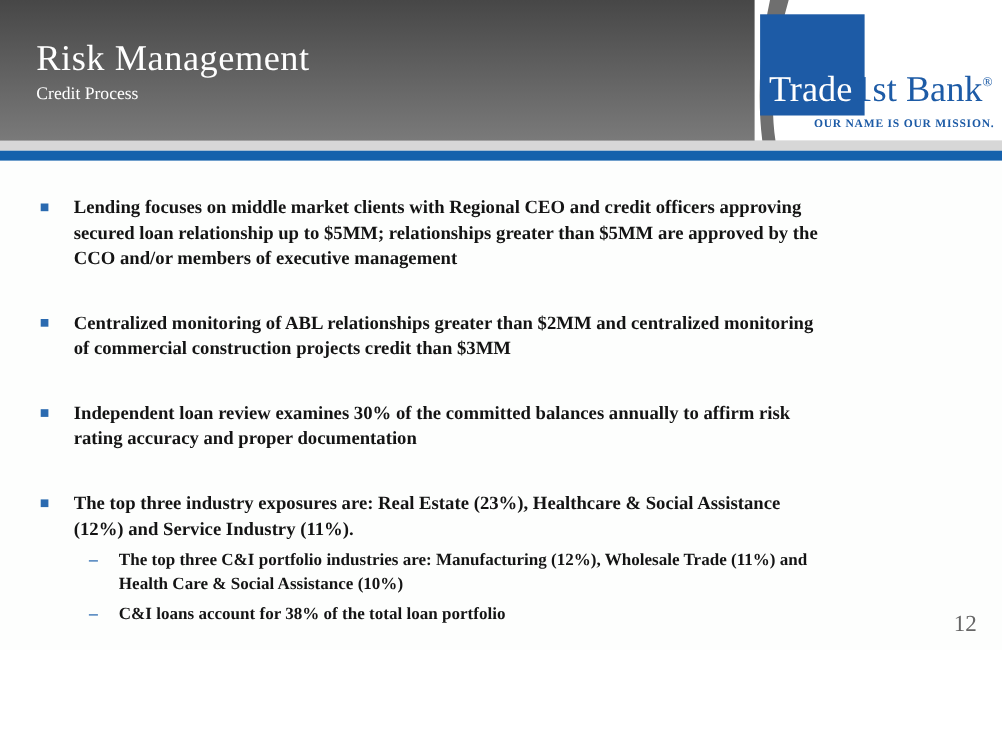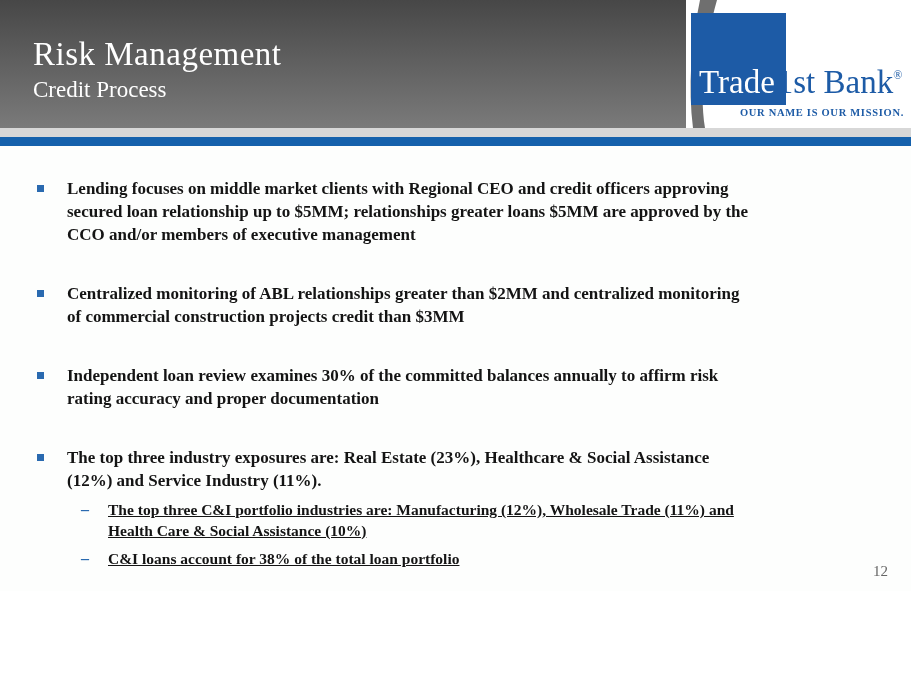--- a/index.html
+++ b/index.html
@@ -11,21 +11,21 @@
   *{box-sizing:border-box; margin:0; padding:0;}
   html,body{width:911px; height:683px; background:#fff;}
   body{font-family:"Liberation Serif", serif;}
   .slide{position:relative; width:911px; height:591px; background:#fdfefd; overflow:hidden;}
 
   
   .header{position:absolute; left:0; top:0; width:911px; height:128px;
           background:linear-gradient(to bottom, var(--header-top) 0%, var(--header-bottom) 100%);}
   .titles{position:absolute; left:33px; top:36px; color:#ffffff;}
   .title{font-size:33px; font-weight:normal; line-height:1.15; letter-spacing:0.5px;}
-  .subtitle{font-size:23px; font-weight:normal; line-height:1.2; margin-top:2px;}
+  .subtitle{font-size:16px; font-weight:normal; line-height:1.2; margin-top:2px;}
 
   
   .logo{position:absolute; right:0; top:0; width:225px; height:128px; background:#ffffff;}
   .logo-swoosh{position:absolute; left:0; top:0;}
   .logo-square{position:absolute; left:5px; top:13px; width:95px; height:92px; background:var(--logo-blue);}
   .logo-row{position:absolute; left:13px; top:66px; font-size:33px; line-height:1; white-space:nowrap;}
   .logo-servis{color:#ffffff;}
   .logo-bank{color:var(--logo-blue); margin-left:2px;}
   .logo-reg{color:var(--logo-blue); font-size:12px; vertical-align:14px;}
   .logo-tagline{position:absolute; right:7px; top:107px; color:var(--logo-blue);
@@ -38,23 +38,23 @@
   
   .content{position:absolute; left:0; top:146px; width:911px; padding:31px 26px 0 37px; color:var(--text);}
   .bullet{display:flex; align-items:flex-start; margin-bottom:36px;}
   .bullet-marker{flex:0 0 auto; width:7px; height:7px; background:var(--bullet-blue); margin-top:8px; margin-right:23px;}
   .bullet-text{font-size:17px; line-height:23px; font-weight:bold; white-space:pre-line;}
   .bullet-group{margin-bottom:20px;}
   .bullet-group .bullet{margin-bottom:6px;}
   .sub-list{margin-left:44px;}
   .sub-bullet{display:flex; align-items:flex-start; margin-top:7px;}
   .sub-marker{flex:0 0 27px; color:var(--bullet-blue); font-weight:bold; font-size:16px; line-height:21px;}
-  .sub-text{font-size:15.5px; line-height:21px; font-weight:bold; white-space:pre-line;text-decoration:underline;}
+  .sub-text{font-size:15.5px; line-height:21px; font-weight:bold; white-space:pre-line;}
 
-  .page-number{position:absolute; right:23px; bottom:11px; font-size:15px; color:var(--page-gray);}
+  .page-number{position:absolute; right:23px; bottom:11px; font-size:21px; color:var(--page-gray);}
 </style>
 </head>
 <body>
 
 <div class="slide">
 
   <header class="header">
     <div class="titles">
       <div class="title">Risk Management</div>
       <div class="subtitle">Credit Process</div>
@@ -73,21 +73,21 @@
   </header>
 
   <div class="strip-gray"></div>
   <div class="strip-blue"></div>
 
   <main class="content">
 
     <div class="bullet">
       <span class="bullet-marker"></span>
       <div class="bullet-text">Lending focuses on middle market clients with Regional CEO and credit officers approving
-secured loan relationship up to $5MM; relationships greater loans $5MM are approved by the
+secured loan relationship up to $5MM; relationships greater than $5MM are approved by the
 CCO and/or members of executive management</div>
     </div>
 
     <div class="bullet">
       <span class="bullet-marker"></span>
       <div class="bullet-text">Centralized monitoring of ABL relationships greater than $2MM and centralized monitoring
 of commercial construction projects credit than $3MM</div>
     </div>
 
     <div class="bullet">

